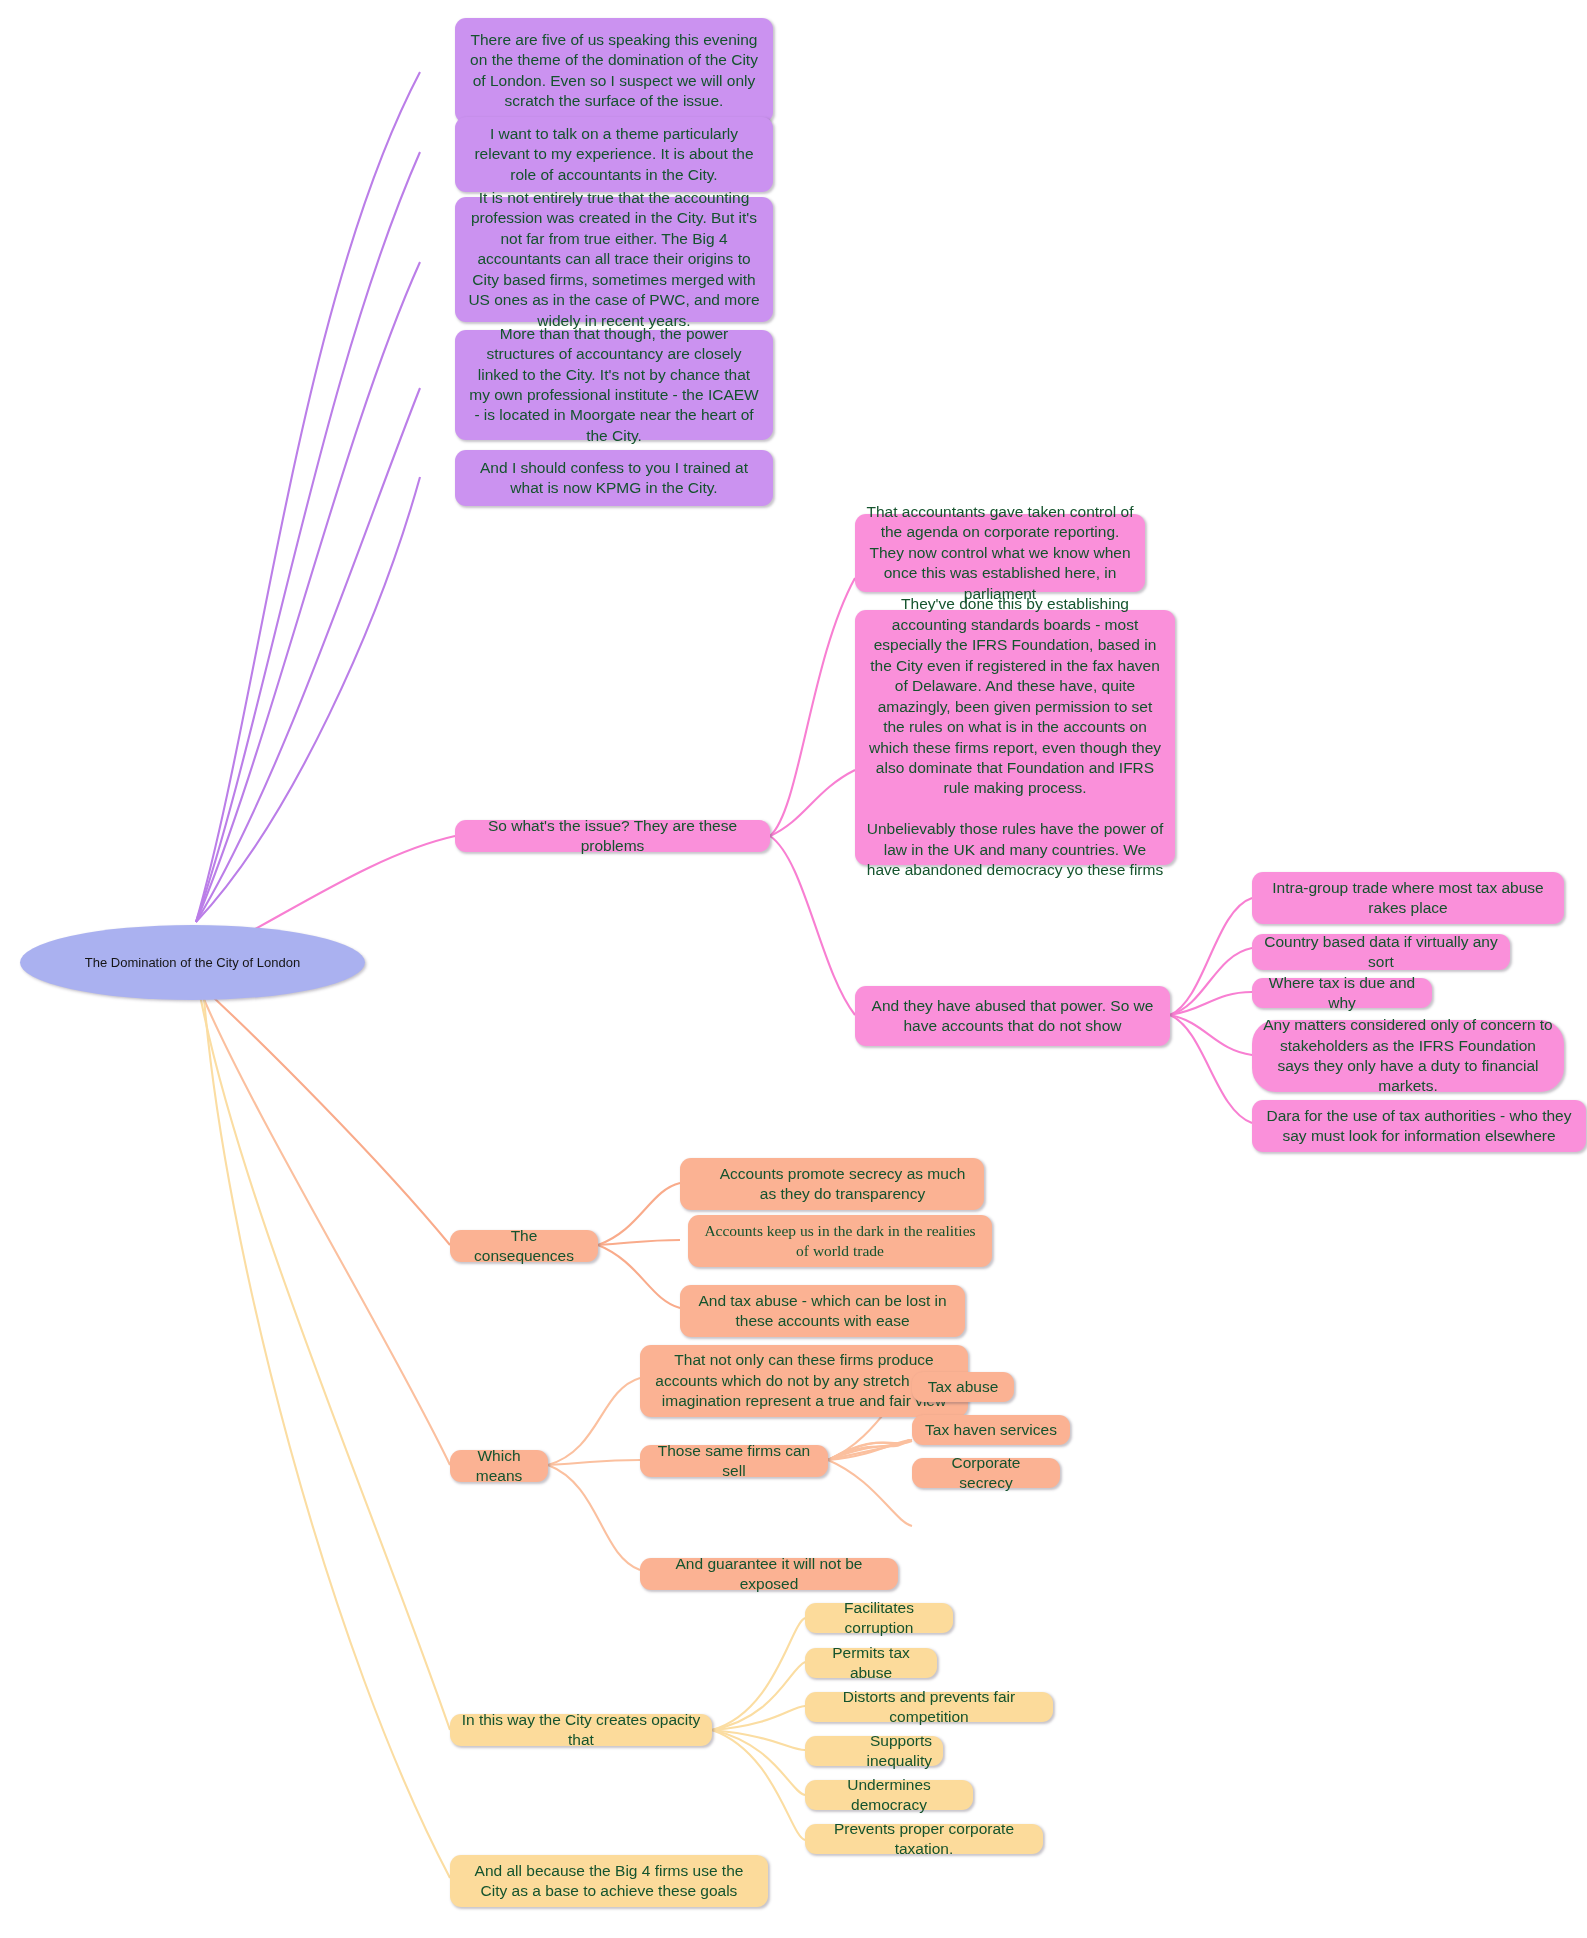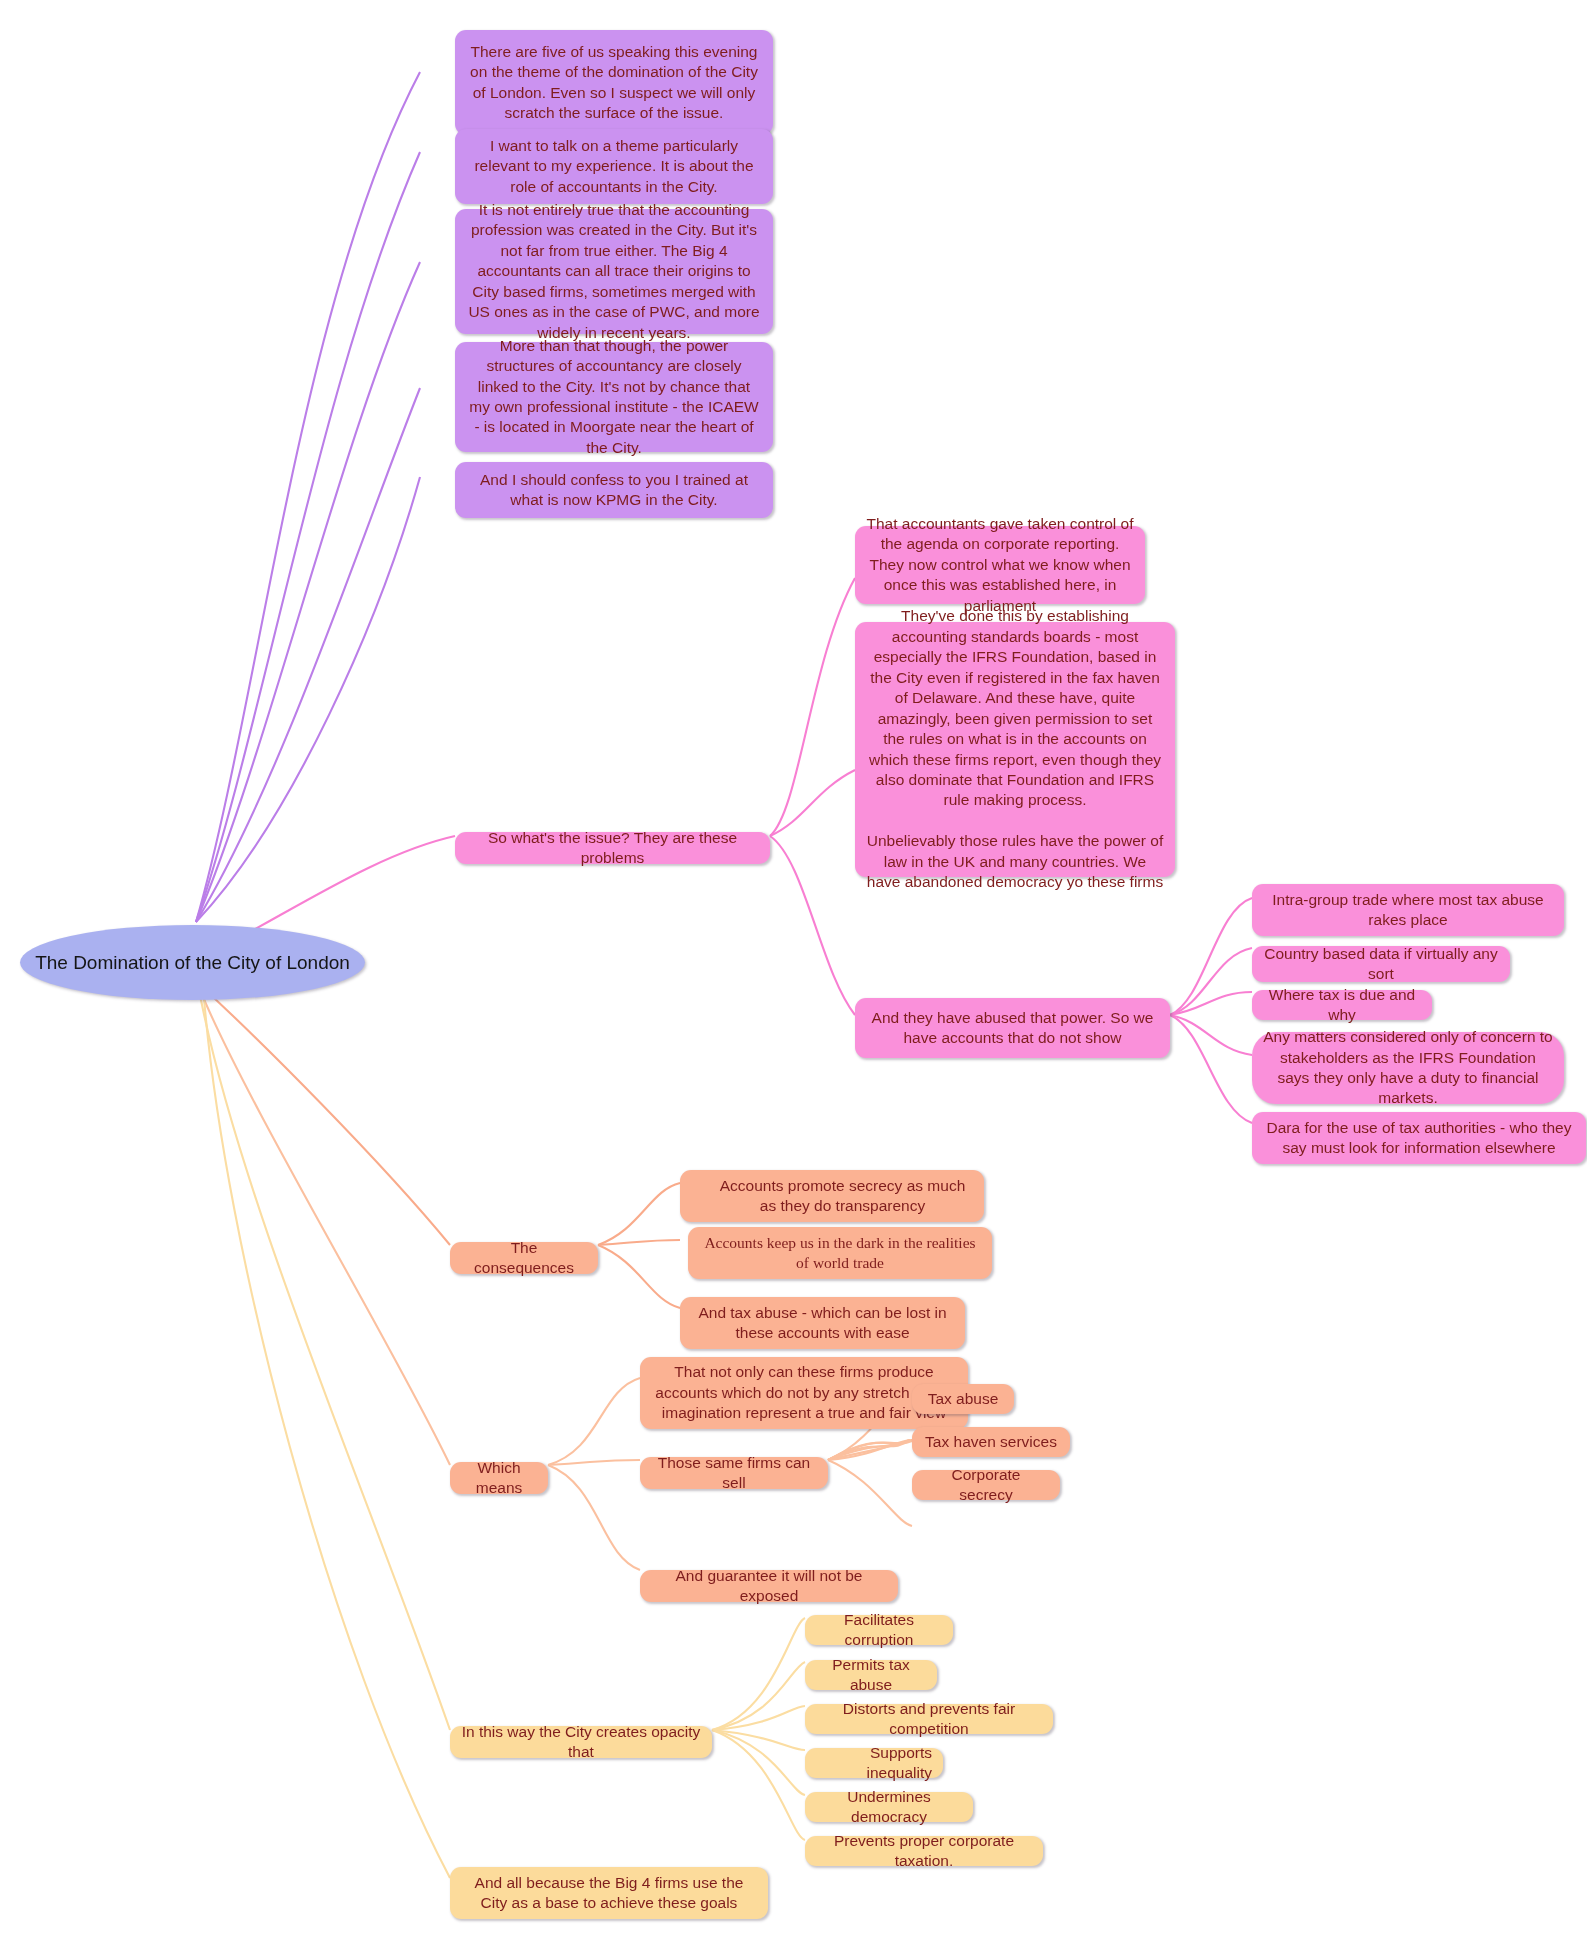--- a/index.html
+++ b/index.html
@@ -21,38 +21,37 @@
     width: 1587px; height: 1938px;
     pointer-events: none;
   }
   .node {
     position: absolute;
     display: flex;
     align-items: center;
     justify-content: center;
     text-align: center;
     border-radius: 11px;
-    color: #7f1d1d;
+    color: #14532d;
     font-size: 15.5px;
     line-height: 1.32;
     padding: 7px 11px;
     box-shadow: 1.5px 1.5px 2.5px rgba(80,70,90,0.32);
     white-space: pre-wrap;
-    margin-top: 12px;
   }
   .root {
     position: absolute;
     display: flex;
     align-items: center;
     justify-content: center;
     text-align: center;
     border-radius: 50%;
     background: #aab1f0;
     color: #151515;
-    font-size: 19px;
+    font-size: 13px;
     box-shadow: 1.5px 1.5px 3px rgba(80,70,90,0.33);
   }
   .purple { background: #cb92f0; }
   .pink   { background: #fa90da; }
   .orange { background: #fbb293; }
   .yellow { background: #fcdb9b; }
 </style>
 </head>
 <body>
 

